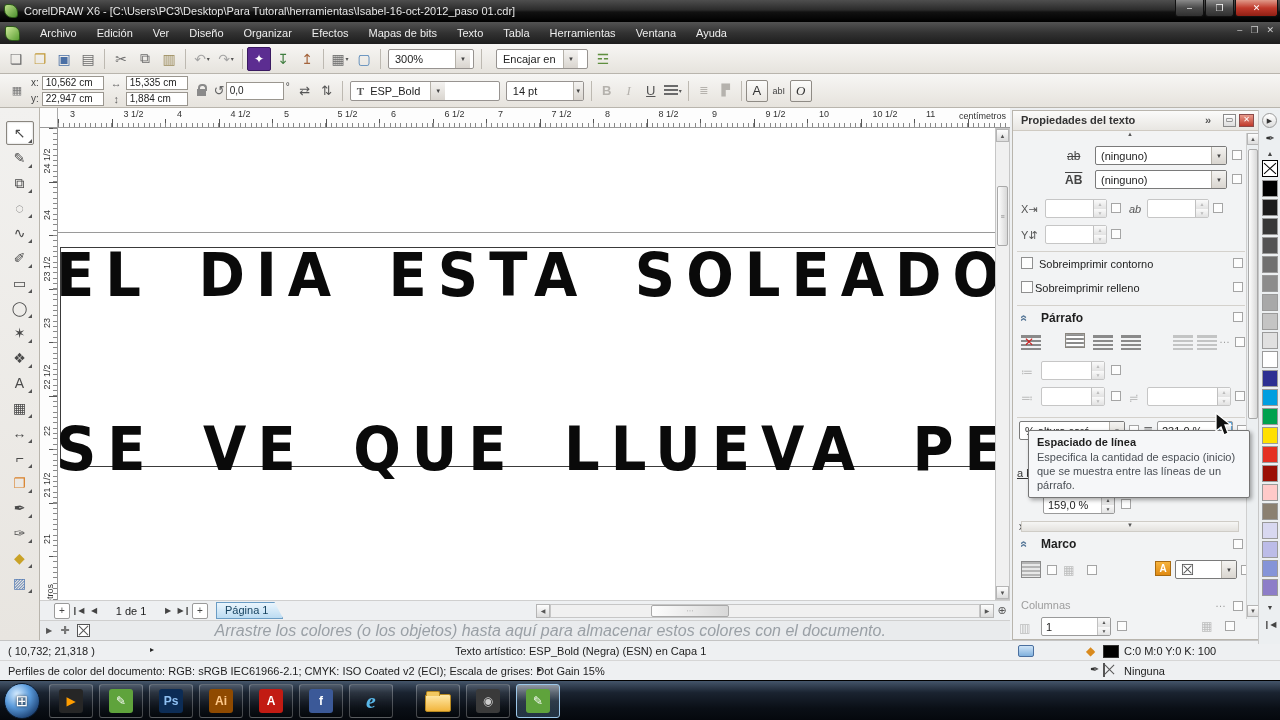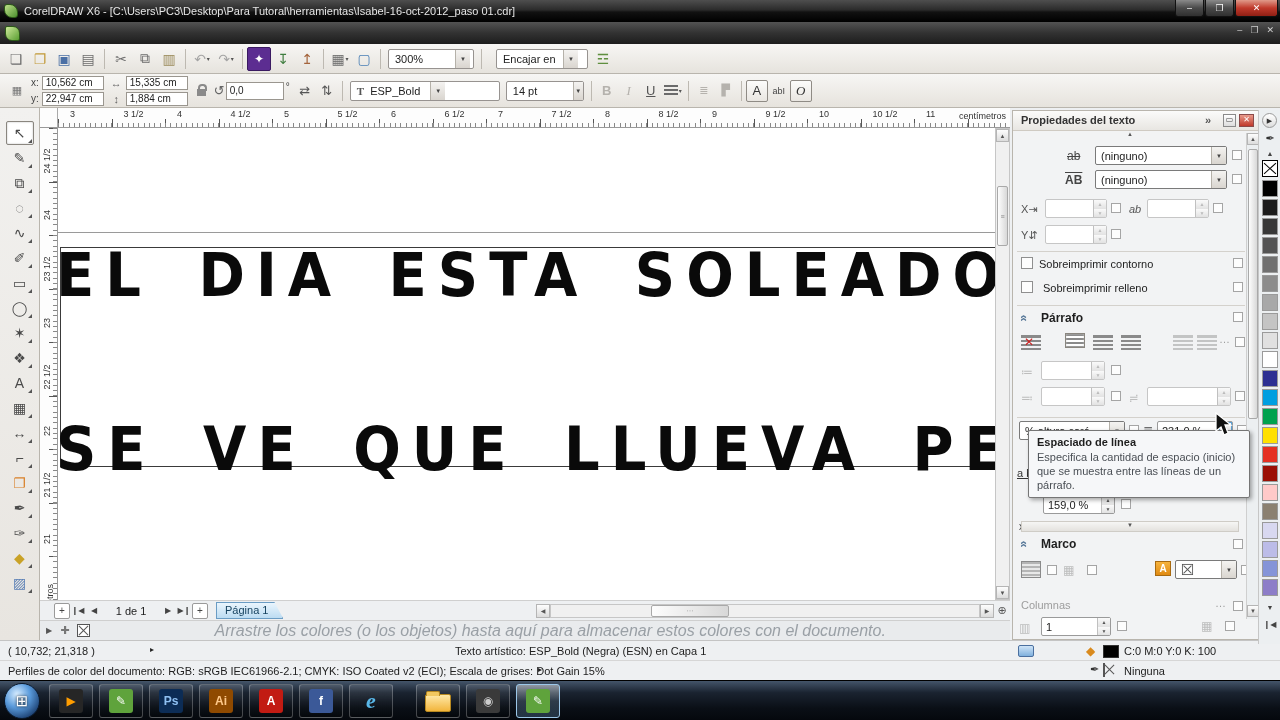--- a/index.html
+++ b/index.html
@@ -168,20 +168,34 @@
   <span>CorelDRAW X6 - [C:\Users\PC3\Desktop\Para Tutoral\herramientas\Isabel-16-oct-2012_paso 01.cdr]</span>
   <div class="win-btns">
     <div class="win-btn">–</div>
     <div class="win-btn">❐</div>
     <div class="win-btn close">✕</div>
   </div>
 </div>
 
 <div id="menubar">
   <div id="menu-logo"></div>
+  <div id="menu-items" style="display:flex">
+      <div class="menu-item">Archivo</div>
+      <div class="menu-item">Edición</div>
+      <div class="menu-item">Ver</div>
+      <div class="menu-item">Diseño</div>
+      <div class="menu-item">Organizar</div>
+      <div class="menu-item">Efectos</div>
+      <div class="menu-item">Mapas de bits</div>
+      <div class="menu-item">Texto</div>
+      <div class="menu-item">Tabla</div>
+      <div class="menu-item">Herramientas</div>
+      <div class="menu-item">Ventana</div>
+      <div class="menu-item">Ayuda</div>
+    </div>
   <div class="doc-btns">
     <span>–</span>
     <span>❐</span>
     <span>✕</span>
   </div>
 </div>
 
 <div id="stdbar">
     <div class="tb-btn">
       <span style="color: rgb(107, 107, 107);">❏</span>
@@ -499,21 +513,21 @@
         <span>▼</span>
       </span>
     </div>
   <span class="chk" style="left:98px;top:118px"></span>
 
   <div class="d-div" style="top:140px"></div>
   <span class="chk lg" style="left:8px;top:146px"></span>
   <span class="d-lbl" style="left:26px;top:147px">Sobreimprimir contorno</span>
   <span class="chk" style="left:220px;top:147px"></span>
   <span class="chk lg" style="left:8px;top:170px"></span>
-  <span class="d-lbl" style="left:30px;top:171px">Sobreimprimir relleno</span>
+  <span class="d-lbl" style="left:22px;top:171px">Sobreimprimir relleno</span>
   <span class="chk" style="left:220px;top:171px"></span>
 
   <div class="d-div" style="top:194px"></div>
   <span class="chev" style="position:absolute;left:8px;top:200px">«</span>
   <span class="d-lbl sec-title" style="left:28px;top:200px">Párrafo</span>
   <span class="chk" style="left:220px;top:201px"></span>
 
   <span class="al noal" style="left:8px;top:224px"></span>
   <span class="al sel" style="left:52px;top:222px"></span>
   <span class="al" style="left:80px;top:224px"></span>

